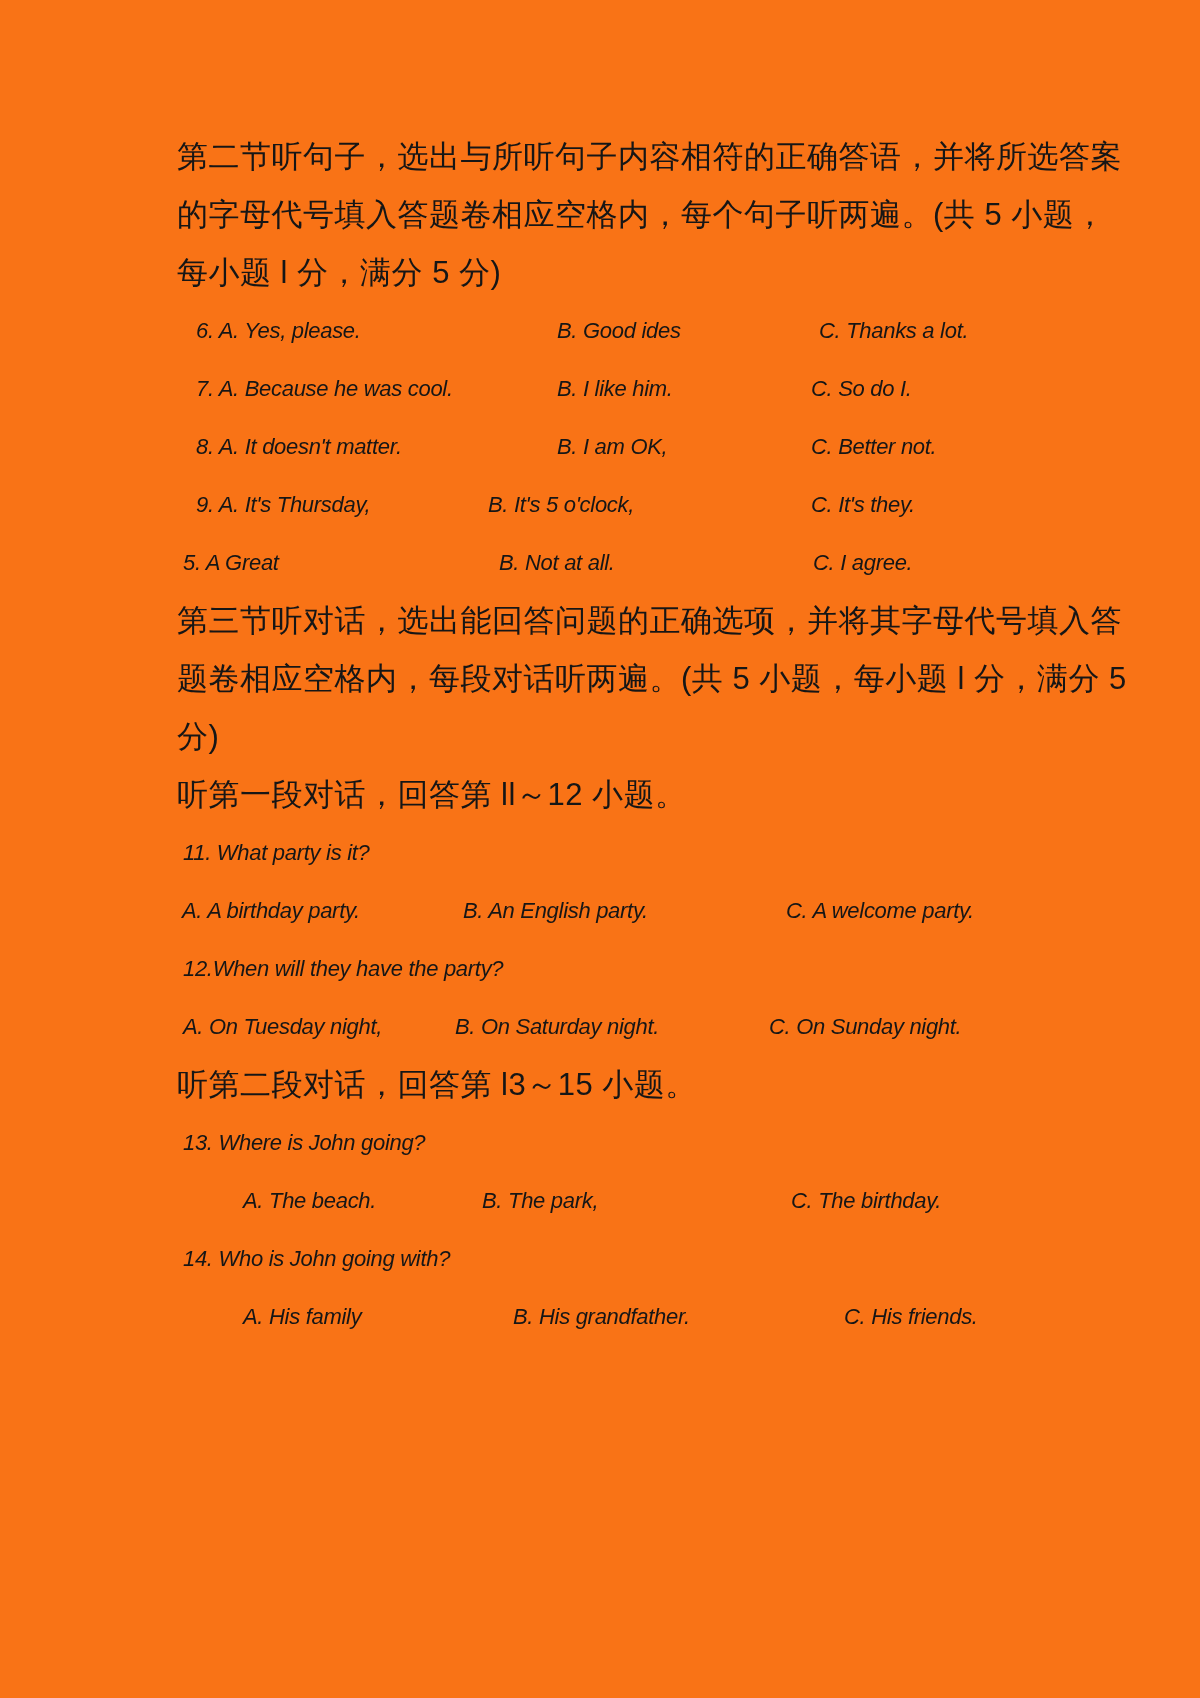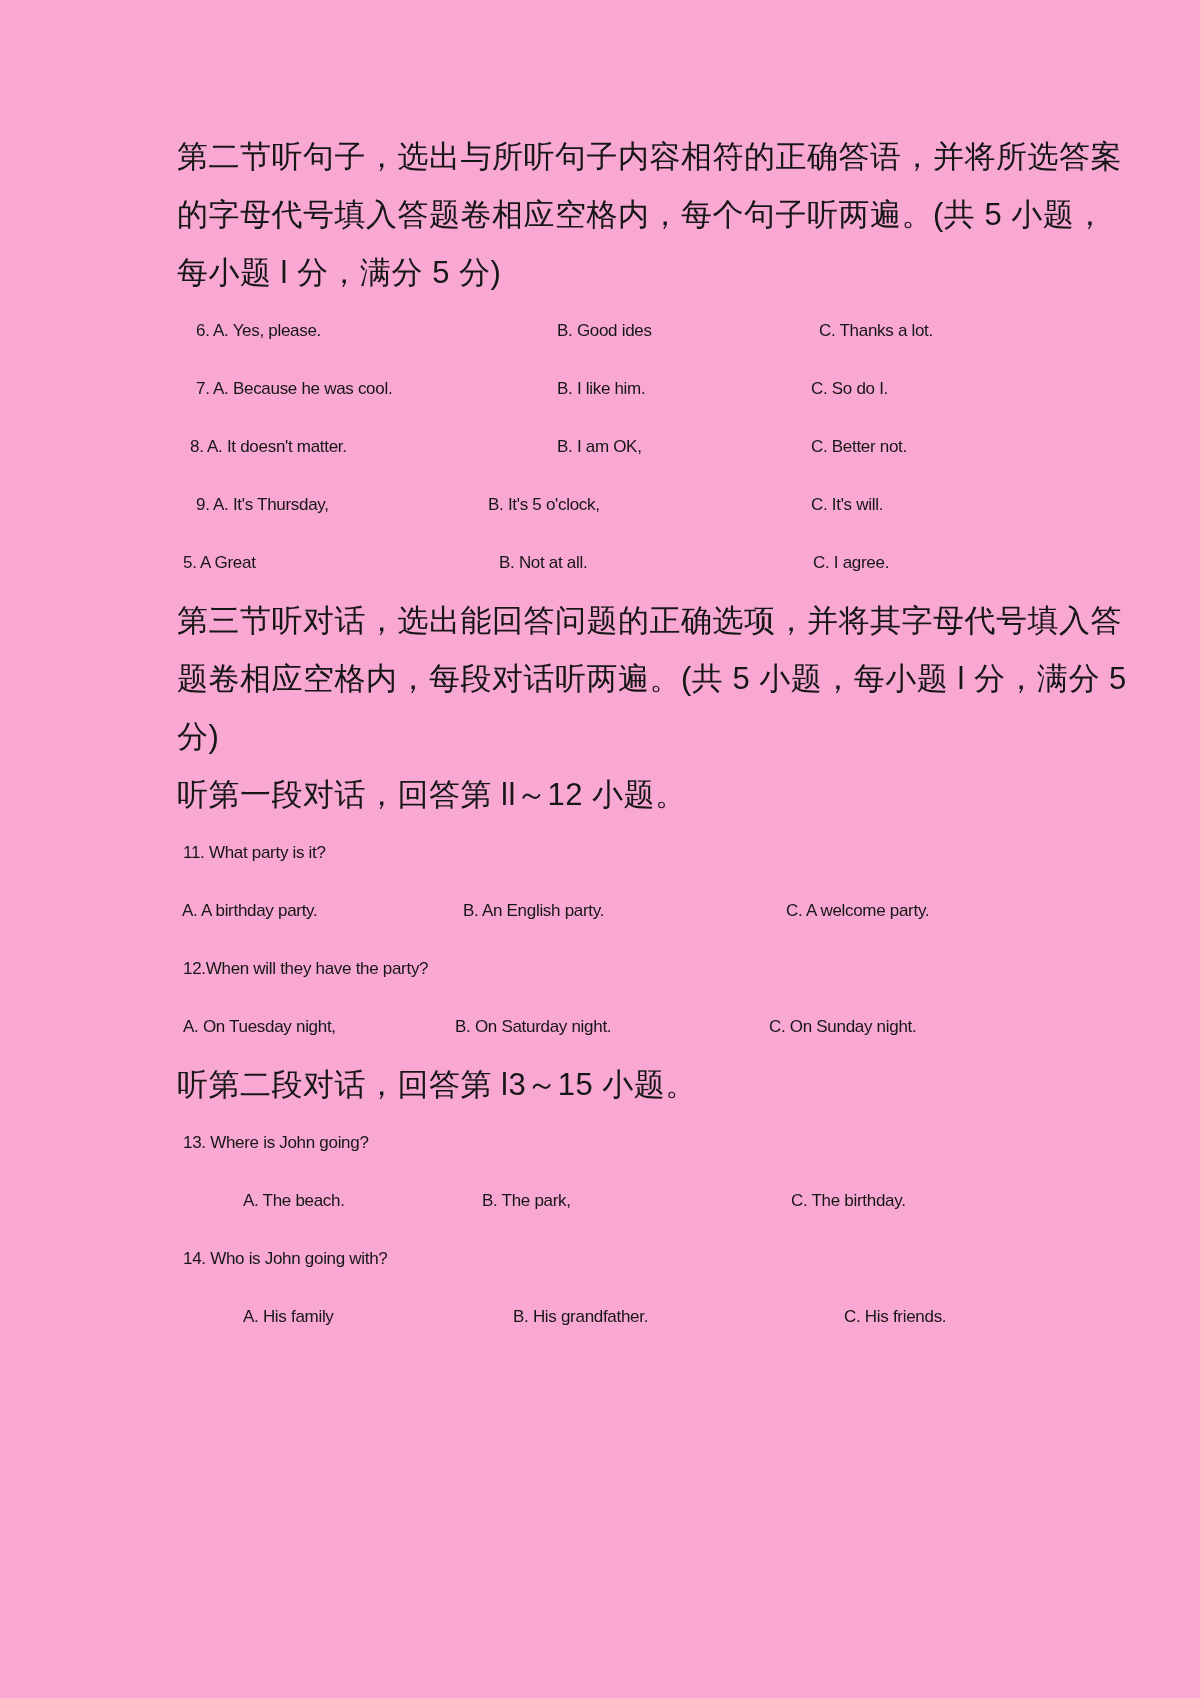--- a/index.html
+++ b/index.html
@@ -1,21 +1,21 @@
 <!DOCTYPE html>
 <html><head>
 <meta charset="utf-8">
 <style>
   * { box-sizing: border-box; }
   html, body { margin: 0; padding: 0; background: #ffffff; }
   .page {
     position: relative;
     width: 1200px;
     height: 1698px;
-    background: #f9a8d4;
+    background: #f97316;
     color: #161616;
     font-family: "Liberation Sans", sans-serif;
     overflow: hidden;
   }
   .content {
     position: absolute;
     left: 177px;
     top: 128px;
     width: 860px;
   }
@@ -24,22 +24,23 @@
     height: 58px;
     display: flex;
     align-items: center;
     white-space: nowrap;
   }
   .cn {
     font-size: 31px;
     letter-spacing: 0.5px;
   }
   .en {
-    font-size: 17px;
+    font-size: 22px;
     letter-spacing: -0.3px;
+    font-style: italic;
   }
   .opts .opt {
     position: absolute;
     top: 50%;
     transform: translateY(-50%);
     white-space: nowrap;
   }
   .q-text { padding-left: 6px; }
 </style>
 </head>
@@ -58,29 +59,29 @@
       <span class="opt" style="left:642px">C. Thanks a lot.</span>
     </div>
 
     <div class="line en opts">
       <span class="opt" style="left:19px">7. A. Because he was cool.</span>
       <span class="opt" style="left:380px">B. I like him.</span>
       <span class="opt" style="left:634px">C. So do I.</span>
     </div>
 
     <div class="line en opts">
-      <span class="opt" style="left:13px">8. A. It doesn't matter.</span>
+      <span class="opt" style="left:19px">8. A. It doesn't matter.</span>
       <span class="opt" style="left:380px">B. I am OK,</span>
       <span class="opt" style="left:634px">C. Better not.</span>
     </div>
 
     <div class="line en opts">
       <span class="opt" style="left:19px">9. A. It's Thursday,</span>
       <span class="opt" style="left:311px">B. It's 5 o'clock,</span>
-      <span class="opt" style="left:634px">C. It's will.</span>
+      <span class="opt" style="left:634px">C. It's they.</span>
     </div>
 
     <div class="line en opts">
       <span class="opt" style="left:6px">5. A Great</span>
       <span class="opt" style="left:322px">B. Not at all.</span>
       <span class="opt" style="left:636px">C. I agree.</span>
     </div>
 
     <div class="line cn">第三节听对话，选出能回答问题的正确选项，并将其字母代号填入答</div>
     <div class="line cn">题卷相应空格内，每段对话听两遍。(共 5 小题，每小题 l 分，满分 5</div>

